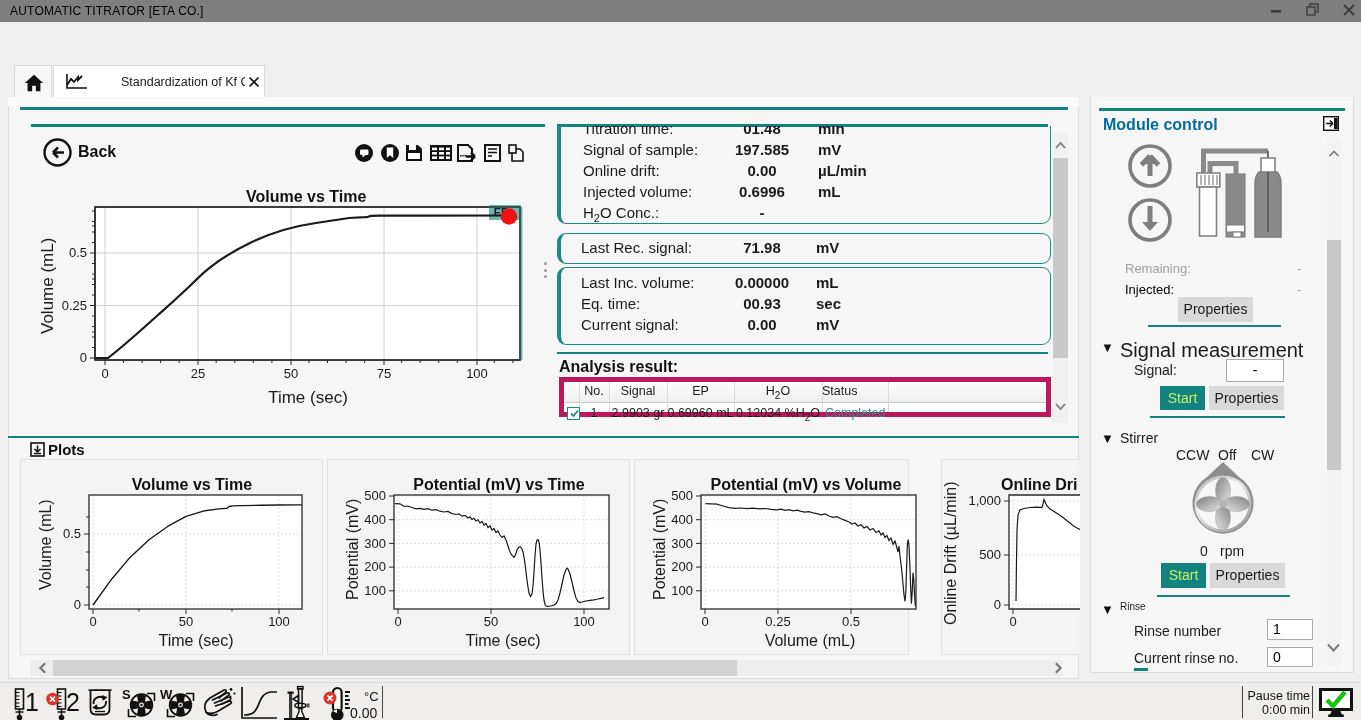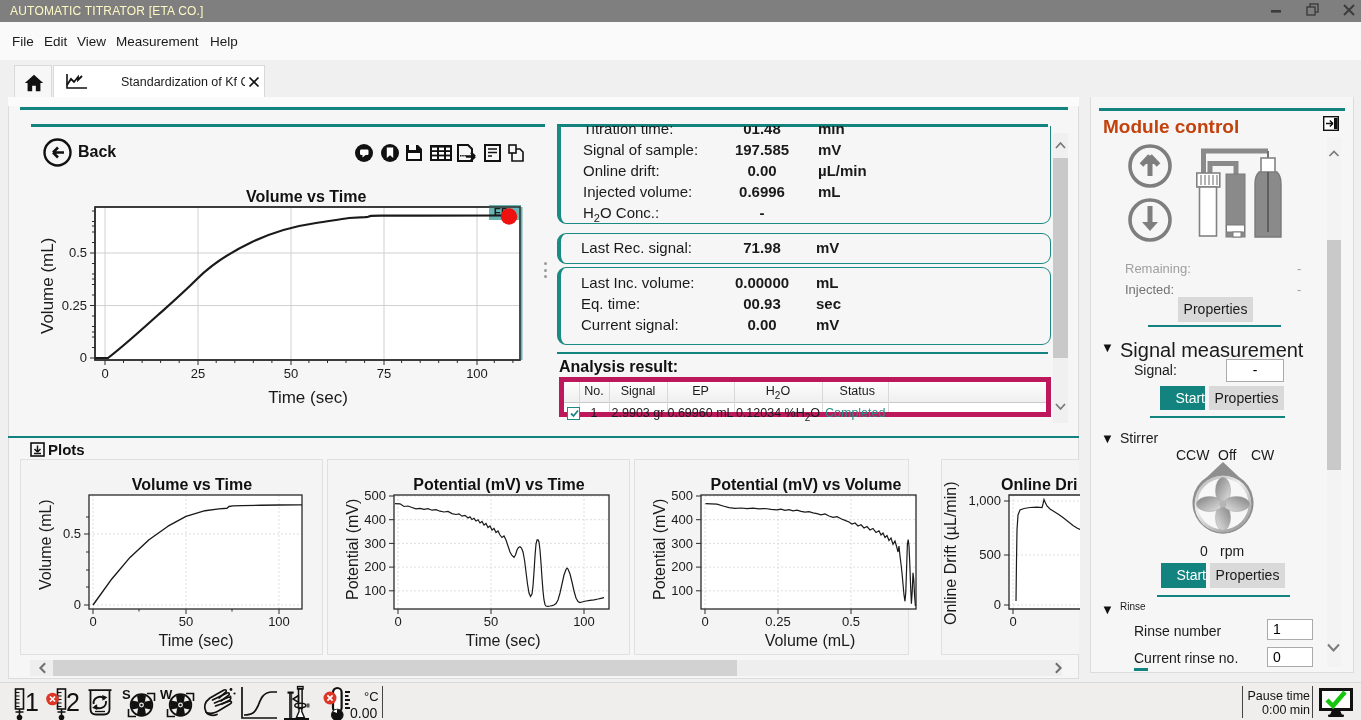--- a/index.html
+++ b/index.html
@@ -1,41 +1,41 @@
 <!DOCTYPE html>
 <html><head>
 <meta charset="utf-8">
 <style>
 *{margin:0;padding:0;box-sizing:border-box;}
 body{font-family:"Liberation Sans",sans-serif;background:#f0f0f0;}
 #root{position:relative;width:1361px;height:720px;overflow:hidden;background:#f0f0f0;}
 .abs{position:absolute;}
 
-#titlebar{position:absolute;left:0;top:0;width:1361px;height:22px;background:#7f7f7f;color:#fef9c3;font-size:12px;padding-left:31px;}
+#titlebar{position:absolute;left:0;top:0;width:1361px;height:22px;background:#7f7f7f;color:#000000;font-size:12px;padding-left:31px;}
 #titlebar .t{position:absolute;left:10px;top:4px;letter-spacing:0.2px;}
 .winbtn{position:absolute;top:0;width:14px;height:14px;}
 
 #menubar{position:absolute;left:0;top:22px;width:1361px;height:38px;background:#fafafa;font-size:13.5px;color:#1a1a1a;}
 #menubar span{position:absolute;top:12px;}
 
 #tabstrip{position:absolute;left:0;top:60px;width:1361px;height:38px;background:#f0f0f0;}
 .tab{position:absolute;top:5px;height:33px;background:#fff;border:1px solid #d9d9d9;border-bottom:none;}
 
 #mainpanel{position:absolute;left:8px;top:97px;width:1071px;height:582px;background:#f6f6f6;border:1px solid #dcdcdc;border-top:none;}
 #rightpanel{position:absolute;left:1090px;top:97px;width:264px;height:576px;background:#f6f6f6;border:1px solid #dcdcdc;border-top:none;}
 .tealline{position:absolute;background:#12837e;height:3px;}
 .tealline2{position:absolute;background:#12837e;height:2px;}
 
 .dbox{position:absolute;border:1.5px solid #1b8a84;border-left:4px solid #1b8a84;border-radius:9px;}
 .drow{position:absolute;font-size:15px;color:#1a1a1a;white-space:nowrap;}
 .dval{position:absolute;font-weight:bold;text-align:center;}
 .dunit{position:absolute;font-weight:bold;}
 
 .graybtn{position:absolute;background:#d9d9d9;color:#1a1a1a;font-size:14px;text-align:center;}
-.tealbtn{position:absolute;background:#12837e;color:#ffffff;font-size:14px;text-align:right;}
+.tealbtn{position:absolute;background:#12837e;color:#bef264;font-size:14px;text-align:center;}
 
 .sbtrack{position:absolute;background:#f0f0f0;}
 .sbthumb{position:absolute;background:#c9c9c9;}
 
 .pcard{position:absolute;background:#f4f4f4;border:1px solid #e0e0e0;}
 
 #toolbar{position:absolute;left:0;top:682px;width:1361px;height:38px;background:#f0eeec;border-top:1px solid #d8d8d8;}
 .sep{position:absolute;width:1px;background:#555;}
 </style>
 </head>
@@ -46,27 +46,20 @@
     <svg class="winbtn" style="left:1270px;top:4px;" width="14" height="14" viewBox="0 0 14 14">
         <rect x="1" y="6" width="10" height="2.6" fill="#3c3c3c"></rect>
       </svg>
     <svg class="winbtn" style="left:1306px;top:3px;" width="14" height="14" viewBox="0 0 14 14">
         <rect x="4" y="1" width="8" height="8" fill="none" stroke="#3c3c3c" stroke-width="1.4"></rect>
         <rect x="1" y="4" width="8" height="8" fill="#7f7f7f" stroke="#3c3c3c" stroke-width="1.4"></rect>
       </svg>
     <svg class="winbtn" style="left:1342px;top:3px;" width="14" height="14" viewBox="0 0 14 14">
         <path d="M2 2 L12 12 M12 2 L2 12" stroke="#3c3c3c" stroke-width="2"></path>
       </svg>
-  </div>
-  <div id="menubar">
-    <span style="left:12px;">File</span>
-    <span style="left:44px;">Edit</span>
-    <span style="left:77px;">View</span>
-    <span style="left:116px;">Measurement</span>
-    <span style="left:210px;">Help</span>
   </div>
   <div id="tabstrip">
     <div class="tab" style="left:14px;width:38px;background:#f7f7f7;">
       <svg style="position:absolute;left:8px;top:6px;" width="22" height="22" viewBox="0 0 24 24">
           <path d="M12 3 L22 12 L19 12 L19 21 L14 21 L14 15 L10 15 L10 21 L5 21 L5 12 L2 12 Z" fill="#111"></path>
         </svg>
     </div>
     <div class="tab" style="left:53px;width:212px;background:#fff;">
       <svg style="position:absolute;left:11px;top:6px;" width="24" height="22" viewBox="0 0 24 22">
           <path d="M2 2 L2 16 L22 16" stroke="#111" stroke-width="1.6" fill="none"></path>
@@ -233,21 +226,21 @@
     <div style="position:absolute;left:15px;top:0;width:1px;height:100%;background:#d9d9d9;"></div>
     <div style="position:absolute;left:45px;top:0;width:1px;height:100%;background:#d9d9d9;"></div>
     <div style="position:absolute;left:103px;top:0;width:1px;height:100%;background:#d9d9d9;"></div>
     <div style="position:absolute;left:170px;top:0;width:1px;height:100%;background:#d9d9d9;"></div>
     <div style="position:absolute;left:258px;top:0;width:1px;height:100%;background:#d9d9d9;"></div>
     <div style="position:absolute;left:324px;top:0;width:1px;height:100%;background:#d9d9d9;"></div>
     <div style="position:absolute;left:15px;top:2px;width:30px;text-align:center;">No.</div>
     <div style="position:absolute;left:45px;top:2px;width:58px;text-align:center;">Signal</div>
     <div style="position:absolute;left:103px;top:2px;width:67px;text-align:center;">EP</div>
     <div style="position:absolute;left:170px;top:2px;width:88px;text-align:center;">H<sub style="font-size:10px;">2</sub>O</div>
-    <div style="position:absolute;left:245px;top:2px;width:66px;text-align:right;">Status</div>
+    <div style="position:absolute;left:258px;top:2px;width:66px;text-align:left;">Status</div>
     <div style="position:absolute;left:3px;top:25px;width:13px;height:13px;border:1.6px solid #1b8a84;background:#fff;"></div>
     <svg style="position:absolute;left:5px;top:26px;" width="11" height="11" viewBox="0 0 11 11">
         <path d="M2 5.5 L4.5 8 L9 2.5" stroke="#1b8a84" stroke-width="1.8" fill="none"></path>
       </svg>
     <div style="position:absolute;left:15px;top:24px;width:30px;text-align:center;">1</div>
     <div style="position:absolute;left:43px;top:24px;width:62px;text-align:center;white-space:nowrap;">2.9903 gr</div>
     <div style="position:absolute;left:99px;top:24px;width:75px;text-align:center;white-space:nowrap;">0.69960 mL</div>
     <div style="position:absolute;left:170px;top:24px;width:88px;text-align:center;white-space:nowrap;">0.12034 %H<sub style="font-size:10px;">2</sub>O</div>
     <div style="position:absolute;left:261px;top:24px;color:#2b8c87;">Completed</div>
   </div>
@@ -419,21 +412,21 @@
 
   <div class="sbtrack" style="left:30px;top:660px;width:1032px;height:16px;background:#efeeee;"></div>
   <svg class="abs" style="left:37px;top:662px;" width="12" height="12" viewBox="0 0 14 14">
       <path d="M9.5 1.5 L4 7 L9.5 12.5" stroke="#707070" stroke-width="2.4" fill="none"></path>
     </svg>
   <div class="sbthumb" style="left:53px;top:660px;width:684px;height:16px;background:#d2d2d2;"></div>
   <svg class="abs" style="left:1052px;top:662px;" width="12" height="12" viewBox="0 0 14 14">
       <path d="M4.5 1.5 L10 7 L4.5 12.5" stroke="#707070" stroke-width="2.4" fill="none"></path>
     </svg>
 
-  <div class="abs" style="left:1103px;top:116px;font-size:19px;font-weight:bold;color:#c2410c;">Module control</div>
+  <div class="abs" style="left:1103px;top:116px;font-size:16px;font-weight:bold;color:#0369a1;">Module control</div>
   <svg class="abs" style="left:1323px;top:116px;" width="16" height="15" viewBox="0 0 16 15">
       <rect x="0.7" y="0.7" width="14.6" height="13.6" fill="#fff" stroke="#111" stroke-width="1.4"></rect>
       <rect x="11" y="2" width="3.6" height="11" fill="#111"></rect>
       <path d="M3 7.5 H10 M10 7.5 L6.8 4.5 M10 7.5 L6.8 10.5" stroke="#111" stroke-width="1.5" fill="none"></path>
     </svg>
   <svg class="abs" style="left:1127px;top:143px;" width="47" height="102" viewBox="0 0 47 102">
     <circle cx="23" cy="23" r="20" fill="none" stroke="#7e7e7e" stroke-width="3.6"></circle>
     <path d="M23 33 L23 15 M23 13 L14.5 22 M23 13 L31.5 22" stroke="#7e7e7e" stroke-width="5" fill="none" stroke-linejoin="miter"></path>
     <path d="M23 12 L15 21 L31 21 Z" fill="#7e7e7e"></path>
     <circle cx="23" cy="77" r="20" fill="none" stroke="#7e7e7e" stroke-width="3.6"></circle>
@@ -458,21 +451,21 @@
     <rect x="3.5" y="41" width="17" height="49" fill="#fff" stroke="#828282" stroke-width="1.6"></rect>
     <rect x="30" y="28" width="19" height="63" fill="#8a8a8a" stroke="#7a7a7a" stroke-width="1"></rect>
     <rect x="30.5" y="79" width="18" height="7" fill="#fff" stroke="#7a7a7a" stroke-width="1"></rect>
     <rect x="37" y="86" width="8" height="5" fill="#fff" stroke="#7a7a7a" stroke-width="1"></rect>
     <path d="M59 91 L59 38 Q59 30 63 26 L81 26 Q85 30 85 38 L85 91 Z" fill="#8a8a8a" stroke="#7a7a7a" stroke-width="1.4"></path>
     <rect x="65" y="12" width="14" height="14" fill="#fff" stroke="#828282" stroke-width="1.6"></rect>
     <line x1="72" y1="26" x2="72" y2="86" stroke="#5f5f5f" stroke-width="2"></line>
   </svg>
   <div class="abs" style="left:1125px;top:261px;font-size:13px;color:#a0a0a0;">Remaining:</div>
   <div class="abs" style="left:1297px;top:261px;font-size:13px;color:#a0a0a0;">-</div>
-  <div class="abs" style="left:1125px;top:282px;font-size:13px;color:#737373;">Injected:</div>
+  <div class="abs" style="left:1125px;top:282px;font-size:13px;color:#000000;">Injected:</div>
   <div class="abs" style="left:1297px;top:282px;font-size:13px;color:#a0a0a0;">-</div>
   <div class="graybtn" style="left:1178px;top:297px;width:75px;height:25px;line-height:25px;">Properties</div>
   <div class="abs" style="left:1148px;top:325px;width:133px;height:2px;background:#12837e;"></div>
 
   <div class="abs" style="left:1101px;top:340px;font-size:13px;color:#111;">▼</div>
   <div class="abs" style="left:1120px;top:339px;font-size:20px;color:#1a1a1a;">Signal measurement</div>
   <div class="abs" style="left:1134px;top:362px;font-size:14px;color:#1a1a1a;">Signal:</div>
   <div class="abs" style="left:1226px;top:359px;width:58px;height:23px;background:#fff;border:1px solid #aaa;text-align:center;font-size:14px;line-height:21px;">-</div>
   <div class="tealbtn" style="left:1160px;top:386px;width:45px;height:24px;line-height:24px;">Start</div>
   <div class="graybtn" style="left:1209px;top:386px;width:75px;height:24px;line-height:24px;">Properties</div>

